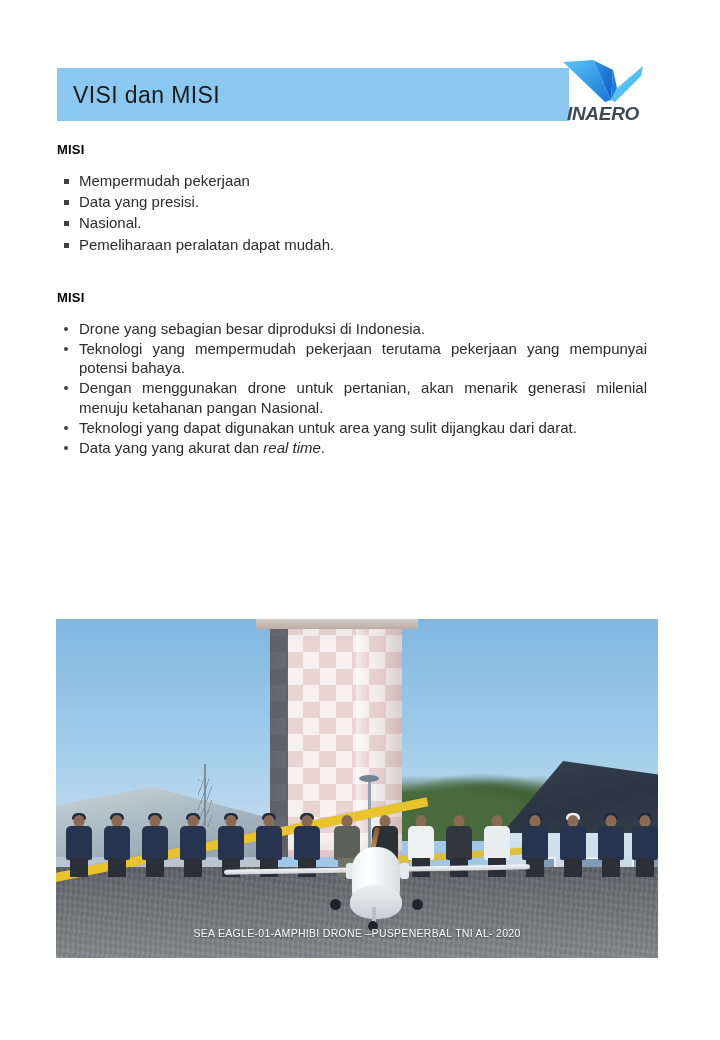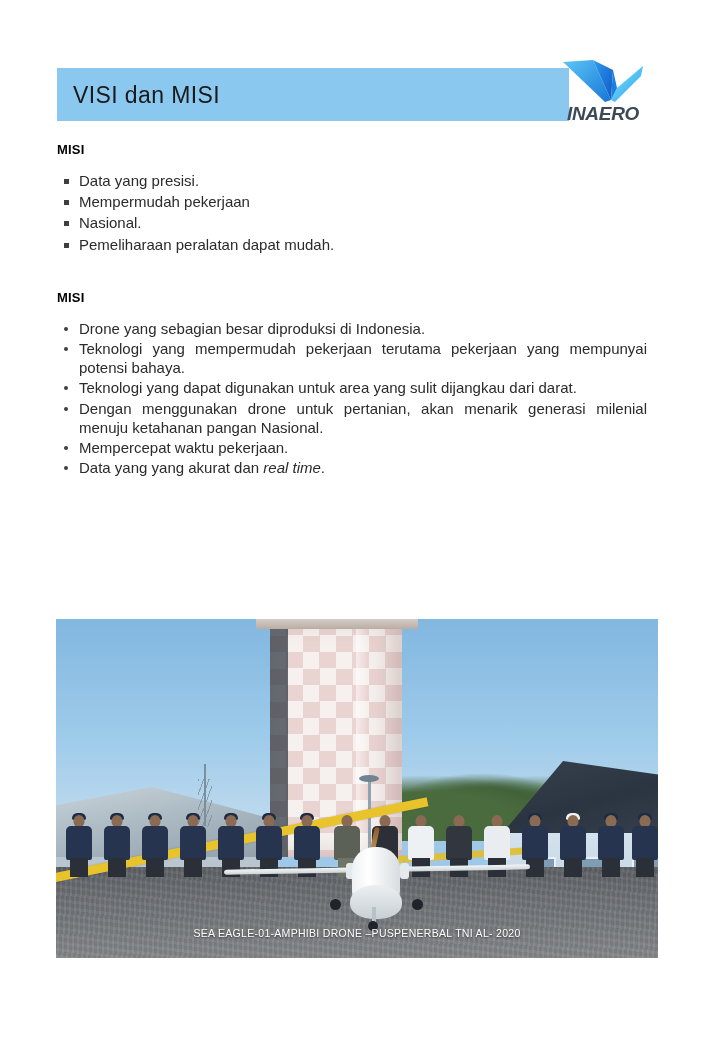--- a/index.html
+++ b/index.html
@@ -341,35 +341,34 @@
     <polygon points="52,12 56,30 50,42" fill="#1b7fe0"></polygon>
   </svg>
   <div id="logo-wordmark">INAERO</div>
 </div>
 
 <div id="content">
 
   <div>
     <div class="section-heading">MISI</div>
     <ul class="bullet-list" id="visi-list">
+      <li>Mempermudah pekerjaan</li>
       <li>Data yang presisi.</li>
-      <li>Mempermudah pekerjaan</li>
       <li>Nasional.</li>
       <li>Pemeliharaan peralatan dapat mudah.</li>
     </ul>
   </div>
 
   <div id="misi-block">
     <div class="section-heading">MISI</div>
     <ul class="bullet-list" id="misi-list">
       <li>Drone yang sebagian besar diproduksi di Indonesia.</li>
       <li>Teknologi yang mempermudah pekerjaan terutama pekerjaan yang mempunyai potensi bahaya.</li>
+      <li>Dengan menggunakan drone untuk pertanian, akan menarik generasi milenial menuju ketahanan pangan Nasional.</li>
       <li>Teknologi yang dapat digunakan untuk area yang sulit dijangkau dari darat.</li>
-      <li>Dengan menggunakan drone untuk pertanian, akan menarik generasi milenial menuju ketahanan pangan Nasional.</li>
-      <li>Mempercepat waktu pekerjaan.</li>
       <li><span>Data yang yang akurat dan </span><span class="italic">real time</span><span>.</span></li>
     </ul>
   </div>
 
 </div>
 
 <div id="photo">
   <div class="ph" id="sky"></div>
   <div class="ph" id="trees"></div>
 

